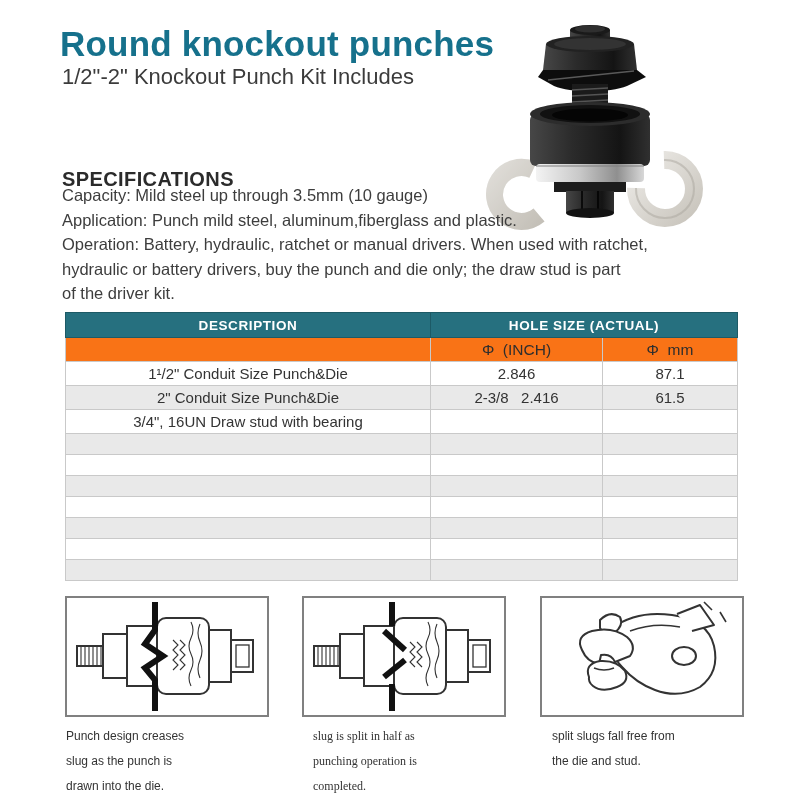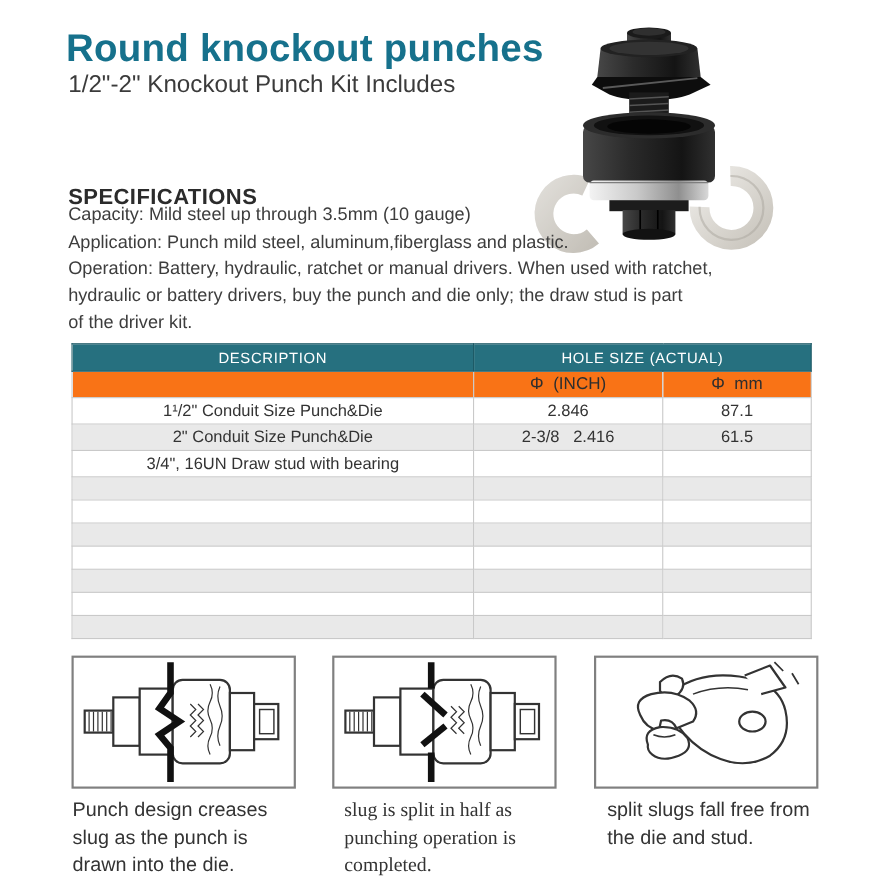--- a/index.html
+++ b/index.html
@@ -30,39 +30,39 @@
   
   #spec-table{
     left:65px;top:312px;border-collapse:collapse;table-layout:fixed;width:672px;
     font-size:15px;color:#333;
   }
   #spec-table th,#spec-table td{
     border:1px solid #c9c9c9;text-align:center;vertical-align:middle;
     padding:0 6px;overflow:hidden;white-space:nowrap;
   }
   #spec-table thead tr.main-head th{
-    background:#26707f;color:#ffffff;font-weight:normal;font-size:13.5px;
+    background:#26707f;color:#ffffff;font-weight:bold;font-size:13.5px;
     letter-spacing:0.6px;height:24px;border-color:#1d5a66;
   }
   #spec-table thead tr.sub-head td{
     background:#f97316;height:23px;font-size:15.5px;color:#2e2e2e;
   }
   #spec-table tbody tr{height:24px;background:#ffffff;}
   #spec-table tbody tr:nth-child(even){background:#e9e9e9;}
   #spec-table tbody tr.empty-row{height:21px;}
 
   
   .fig-box{
     top:596px;width:200px;height:117px;border:2px solid #808080;background:#ffffff;
   }
   #fig-box-1{left:65px;} #fig-box-2{left:302px;} #fig-box-3{left:540px;}
   .fig-box svg{display:block;width:100%;height:100%;}
 
   .fig-caption{
-    top:724px;font-size:18px;line-height:25px;color:#333333;white-space:pre-line;
+    top:724px;font-size:12px;line-height:25px;color:#333333;white-space:pre-line;
   }
   #fig-caption-1{left:66px;width:210px;}
   #fig-caption-2{left:313px;width:210px;font-family:Liberation Serif, serif;}
   #fig-caption-3{left:552px;width:220px;}
 
   
   #product-photo{left:470px;top:8px;width:320px;height:230px;}
 </style>
 </head>
 <body>

